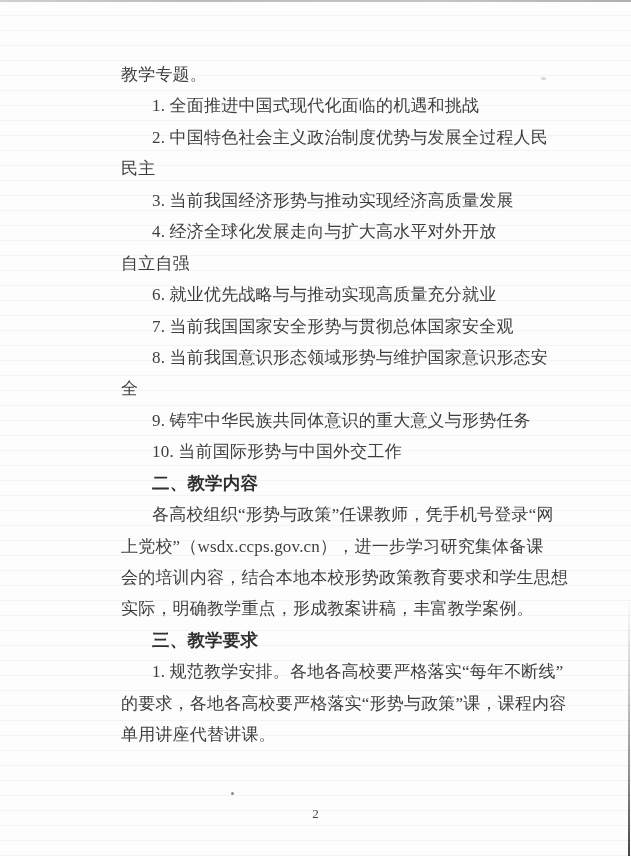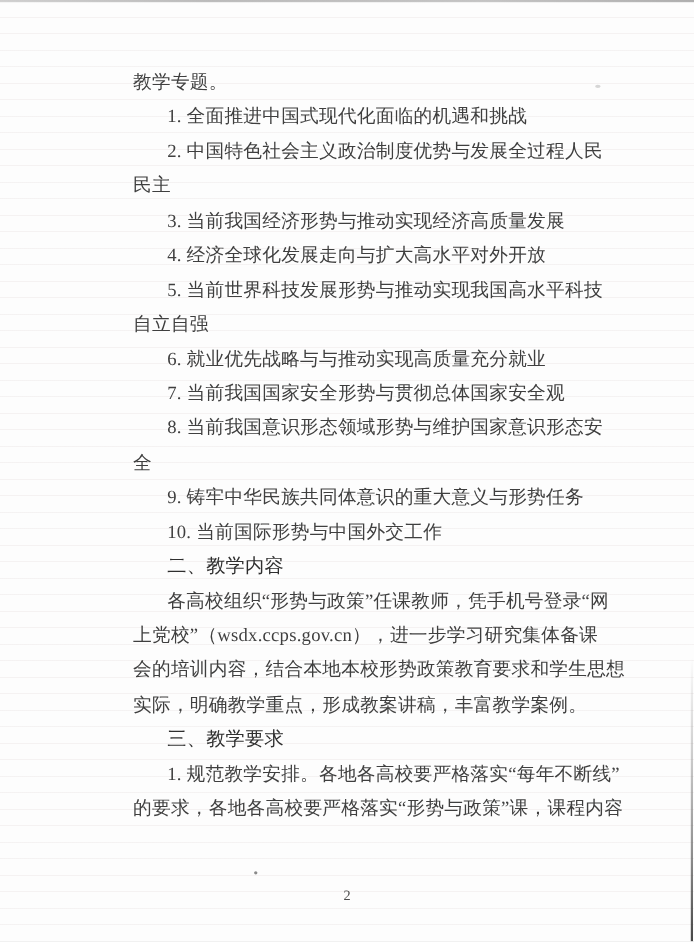--- a/index.html
+++ b/index.html
@@ -63,21 +63,21 @@
     margin-left: 24px;
   }
   .line {
     height: 31.45px;
     line-height: 31.45px;
     white-space: nowrap;
   }
   .line.indent { padding-left: 31px; }
   .line.heading {
     font-family: "Liberation Sans", sans-serif;
-    font-weight: normal;
+    font-weight: bold;
     font-size: 17.5px;
     color: var(--heading-ink, #2f2f2f);
   }
   .page-number {
     position: absolute;
     left: 0;
     right: 0;
     top: 806px;
     text-align: center;
     font-size: 13px;
@@ -94,32 +94,32 @@
   <div class="speck speck-1"></div>
   <div class="speck speck-2"></div>
 
   <div class="content">
       <div class="line">教学专题。</div>
       <div class="line indent">1. 全面推进中国式现代化面临的机遇和挑战</div>
       <div class="line indent">2. 中国特色社会主义政治制度优势与发展全过程人民</div>
       <div class="line">民主</div>
       <div class="line indent">3. 当前我国经济形势与推动实现经济高质量发展</div>
       <div class="line indent">4. 经济全球化发展走向与扩大高水平对外开放</div>
-      <div class="line indent">5. 当前世界科技发展形势与推动实现我国高水平科技</div>
       <div class="line">自立自强</div>
       <div class="line indent">6. 就业优先战略与与推动实现高质量充分就业</div>
       <div class="line indent">7. 当前我国国家安全形势与贯彻总体国家安全观</div>
       <div class="line indent">8. 当前我国意识形态领域形势与维护国家意识形态安</div>
       <div class="line">全</div>
       <div class="line indent">9. 铸牢中华民族共同体意识的重大意义与形势任务</div>
       <div class="line indent">10. 当前国际形势与中国外交工作</div>
       <div class="line indent heading">二、教学内容</div>
       <div class="line indent">各高校组织“形势与政策”任课教师，凭手机号登录“网</div>
       <div class="line">上党校”（wsdx.ccps.gov.cn），进一步学习研究集体备课</div>
       <div class="line">会的培训内容，结合本地本校形势政策教育要求和学生思想</div>
       <div class="line">实际，明确教学重点，形成教案讲稿，丰富教学案例。</div>
       <div class="line indent heading">三、教学要求</div>
       <div class="line indent">1. 规范教学安排。各地各高校要严格落实“每年不断线”</div>
       <div class="line">的要求，各地各高校要严格落实“形势与政策”课，课程内容</div>
+      <div class="line">单用讲座代替讲课。</div>
     </div>
 
   <div class="page-number">2</div>
 </div>
 
 </body></html>

